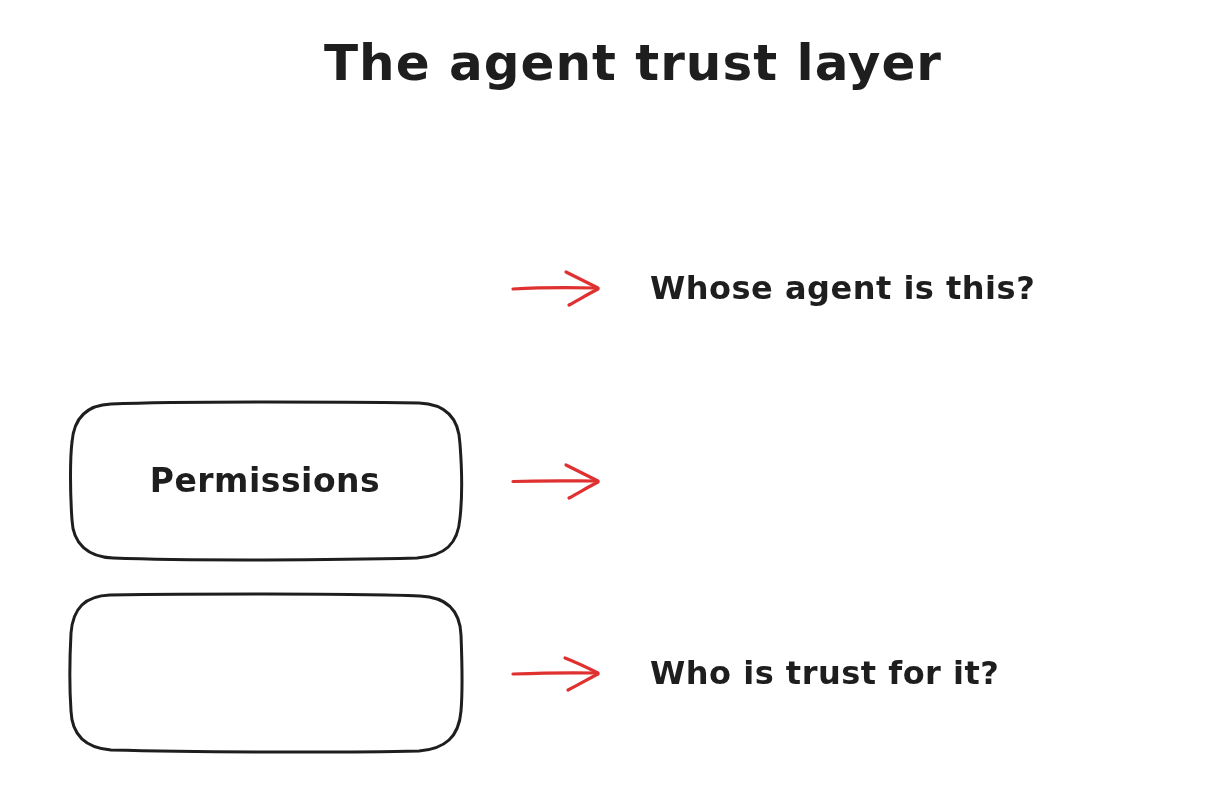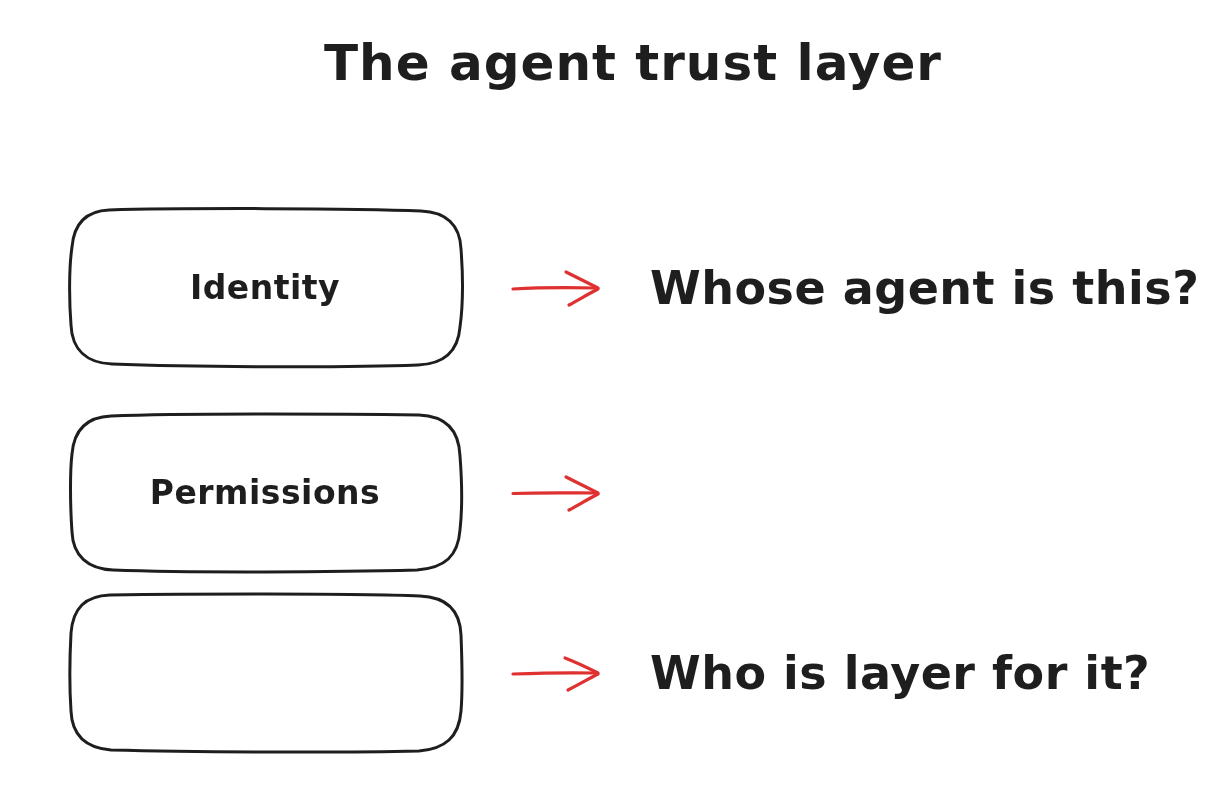--- a/index.html
+++ b/index.html
@@ -27,21 +27,21 @@
     letter-spacing: 1px;
     color: var(--ink, #1e1e1e);
   }
   .row {
     position: absolute;
     left: 0;
     width: 100%;
     height: 165px;
   }
   .row-1 { top: 205px; }
-  .row-2 { top: 410px; }
+  .row-2 { top: 398px; }
   .row-3 { top: 590px; }
 
   .node-box {
     position: absolute;
     left: 65px;
     top: 0;
     width: 400px;
     height: 165px;
     display: flex;
     align-items: center;
@@ -81,41 +81,35 @@
     stroke: var(--arrow, #e03131);
     stroke-width: 3.2;
     stroke-linecap: round;
     stroke-linejoin: round;
   }
   .question {
     position: absolute;
     left: 650px;
     top: 50%;
     transform: translateY(-50%);
-    font-size: 46px;
+    font-size: 32px;
     font-weight: bold;
     letter-spacing: 0.5px;
     white-space: nowrap;
     color: var(--ink, #1e1e1e);
   }
 </style>
 </head>
 <body>
 
 <div class="canvas">
 
   <div class="title">The agent trust layer</div>
 
   <section class="row row-1">
-    <div class="node-box">
-      <svg class="box-stroke" viewBox="0 0 400 165" preserveAspectRatio="none" aria-hidden="true">
-        <path d="M 44 5 C 110 3, 290 3, 356 6 C 381 7, 395 20, 396 44 C 398 70, 398 100, 395 122 C 393 147, 379 159, 353 160 C 275 163, 125 162, 47 159 C 22 158, 7 145, 6 120 C 4 95, 4 62, 7 42 C 9 18, 21 6, 44 5 Z"></path>
-      </svg>
-      <span class="box-label">Identity</span>
-    </div>
     <svg class="arrow" viewBox="0 0 95 42" aria-hidden="true">
       <path d="M 3 22 C 30 20.5, 60 20.5, 86 21"></path>
       <path d="M 56 5 C 68 11, 80 17, 88 21"></path>
       <path d="M 59 38 C 70 32, 80 26, 88 22"></path>
     </svg>
     <div class="question">Whose agent is this?</div>
   </section>
 
   <section class="row row-2">
     <div class="node-box">
@@ -135,16 +129,16 @@
     <div class="node-box">
       <svg class="box-stroke" viewBox="0 0 400 165" preserveAspectRatio="none" aria-hidden="true">
         <path d="M 45 5 C 115 4, 288 3, 355 6 C 382 7, 395 21, 396 45 C 397 70, 398 98, 396 121 C 394 147, 380 159, 354 161 C 270 163, 122 162, 46 160 C 21 158, 7 146, 6 121 C 4 92, 5 62, 6 43 C 8 18, 20 6, 45 5 Z"></path>
       </svg>
     </div>
     <svg class="arrow" viewBox="0 0 95 42" aria-hidden="true">
       <path d="M 3 22 C 30 21, 60 20.5, 86 21"></path>
       <path d="M 55 6 C 68 11, 80 17, 88 21"></path>
       <path d="M 58 38 C 70 32, 80 26, 88 22"></path>
     </svg>
-    <div class="question">Who is layer for it?</div>
+    <div class="question">Who is trust for it?</div>
   </section>
 
 </div>
 
 </body></html>

